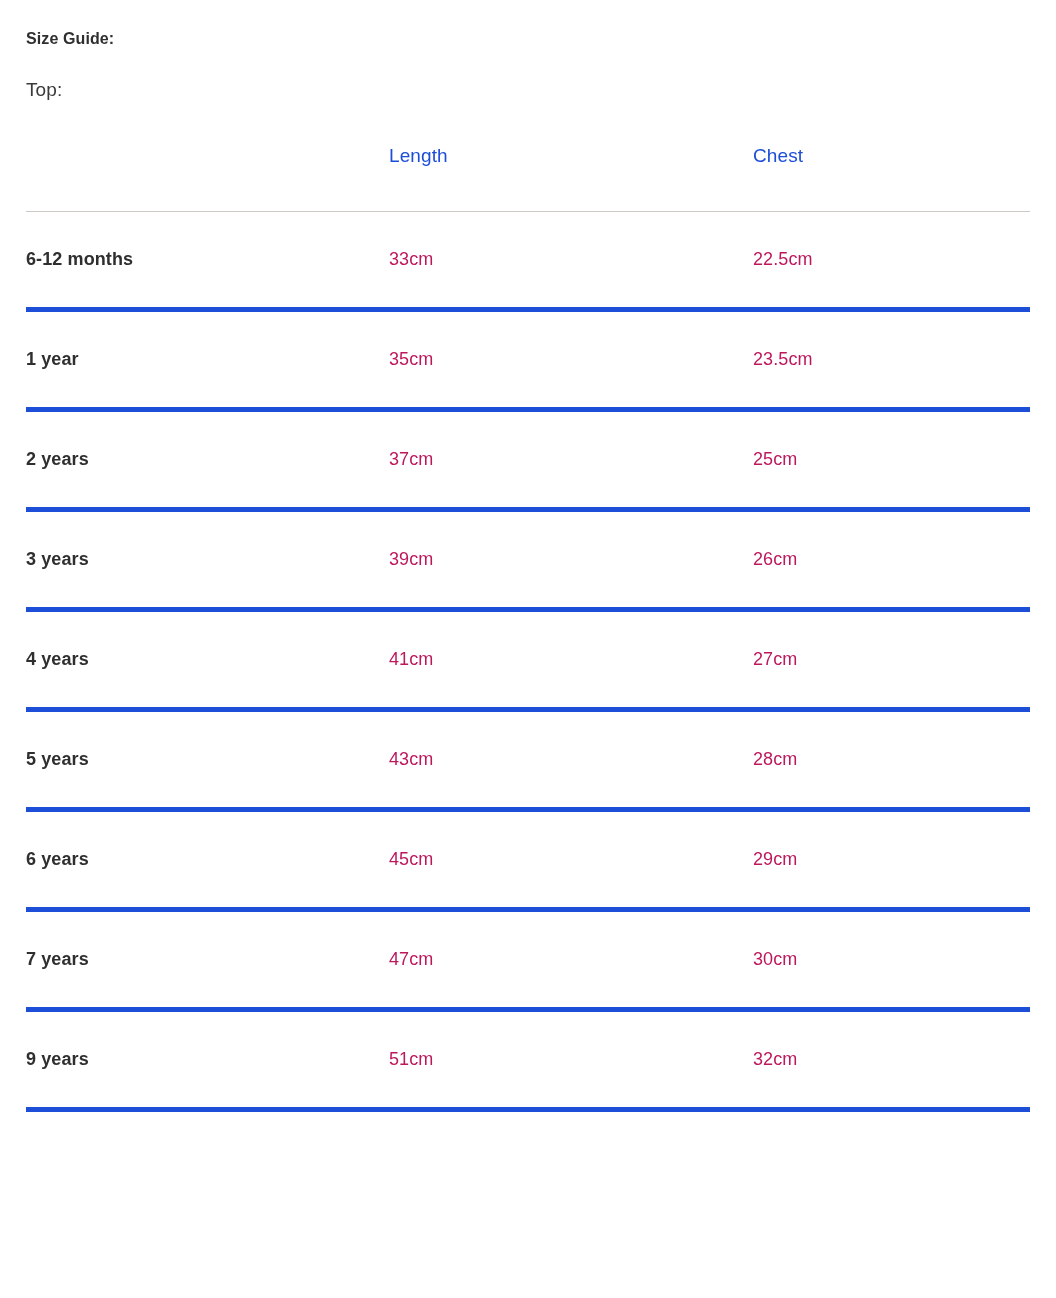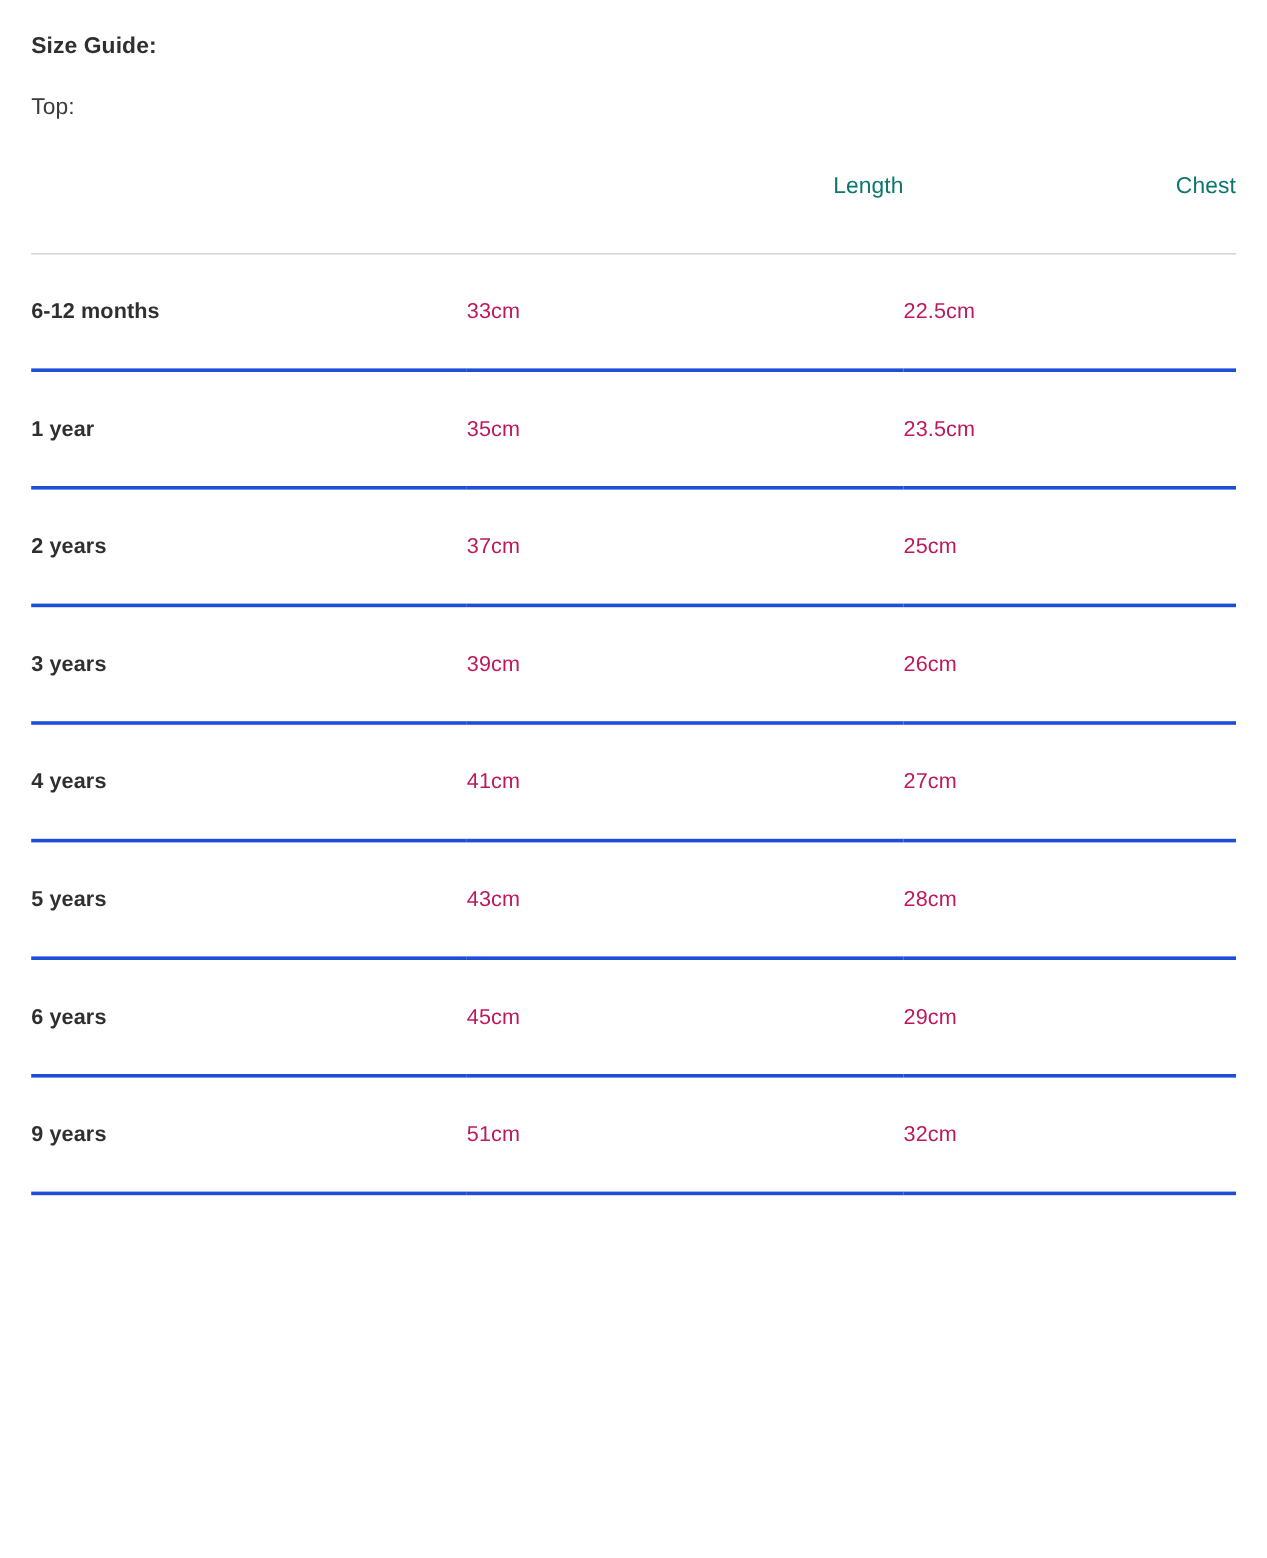--- a/index.html
+++ b/index.html
@@ -15,21 +15,21 @@
     overflow: hidden;
   }
   .page {
     position: relative;
     width: 1056px;
     height: 1298px;
     box-sizing: border-box;
     padding: 0 26px;
   }
   .heading {
-    font-size: 19px;
+    font-size: 16px;
     font-weight: bold;
     color: #2f2f2f;
     letter-spacing: 0.1px;
     padding-top: 28px;
     line-height: 22px;
   }
   .subheading {
     font-size: 19px;
     font-weight: normal;
     color: #3a3a3a;
@@ -41,33 +41,33 @@
     width: 1004px;
     border-collapse: collapse;
     table-layout: fixed;
     margin-top: 44px;
   }
   .size-table col.c-size  { width: 363px; }
   .size-table col.c-len   { width: 364px; }
   .size-table col.c-chest { width: 277px; }
 
   .size-table thead th {
-    text-align: right;
+    text-align: left;
     font-size: 19px;
     font-weight: normal;
-    color: #0f766e;
+    color: #1d4ed8;
     letter-spacing: 0.1px;
     padding: 0 0 44px 0;
     vertical-align: bottom;
   }
   .size-table thead tr {
     border-bottom: 1px solid #cdc9c5;
   }
   .size-table tbody tr {
-    border-bottom: 3px solid #1d4ed8;
+    border-bottom: 5px solid #1d4ed8;
   }
   .size-table tbody td {
     height: 95px;
     font-size: 18px;
     font-weight: normal;
     color: #be185d;
     letter-spacing: 0.1px;
     text-align: left;
     vertical-align: middle;
     padding: 0;
@@ -129,20 +129,25 @@
           <td class="size-label">5 years</td>
           <td>43cm</td>
           <td>28cm</td>
         </tr>
         <tr>
           <td class="size-label">6 years</td>
           <td>45cm</td>
           <td>29cm</td>
         </tr>
         <tr>
+          <td class="size-label">7 years</td>
+          <td>47cm</td>
+          <td>30cm</td>
+        </tr>
+        <tr>
           <td class="size-label">9 years</td>
           <td>51cm</td>
           <td>32cm</td>
         </tr>
       </tbody>
   </table>
 
 </div>
 
 </body></html>

